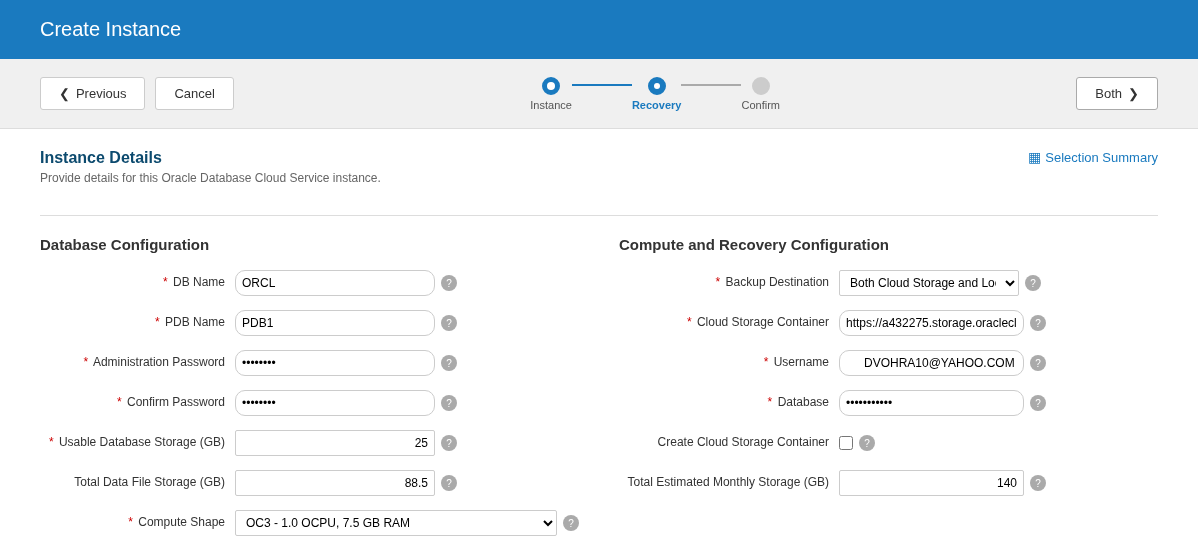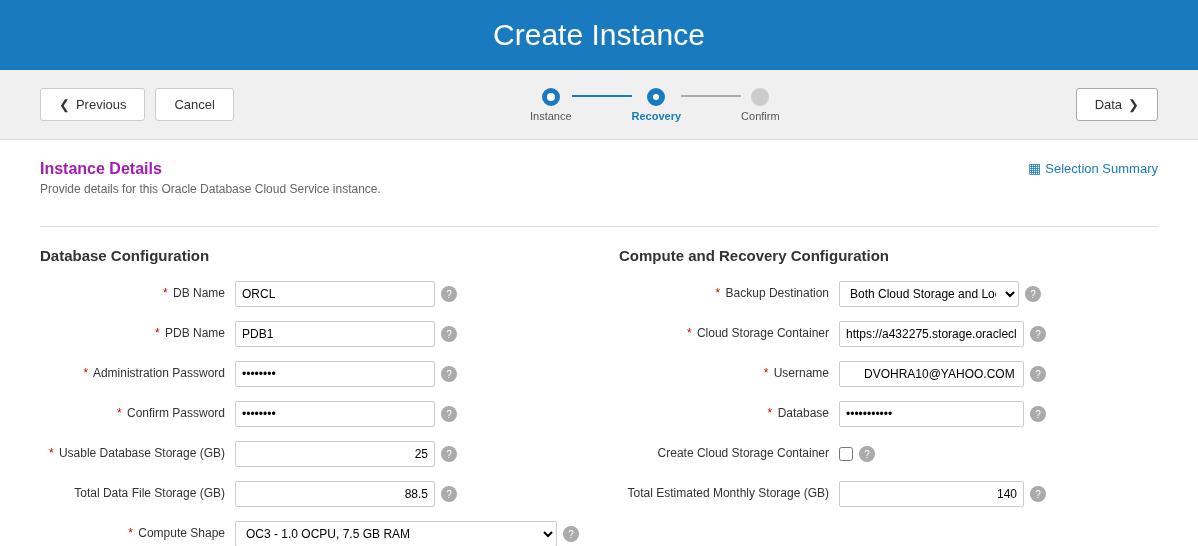--- a/index.html
+++ b/index.html
@@ -3,23 +3,22 @@
   <meta charset="utf-8">
   <style>
     * { box-sizing: border-box; margin: 0; padding: 0; }
     body { font-family: Arial, sans-serif; font-size: 13px; background: #f5f5f5; color: #333; }
 
     
     .header {
       background: #1a7abf;
       color: white;
       padding: 18px 40px;
-      font-size: 30px;
+      font-size: 20px;
       font-weight: 300;
-      text-align: center;
     }
 
     
     .navbar {
       background: #f0f0f0;
       border-bottom: 1px solid #ddd;
       padding: 0 40px;
       display: flex;
       align-items: center;
       height: 70px;
@@ -54,21 +53,21 @@
     .step-circle.completed { background: #1a7abf; border-color: #1a7abf; }
     .step-circle.inactive { background: #ccc; border-color: #ccc; }
     .step-line { width: 60px; height: 2px; background: #aaa; margin-bottom: 18px; }
     .step-line.completed { background: #1a7abf; }
     .step-label { font-size: 11px; color: #555; }
     .step-label.active { color: #1a7abf; font-weight: bold; }
 
     
     .content { padding: 20px 40px; background: white; }
 
-    .section-title { font-size: 16px; font-weight: bold; color: #a21caf; margin-bottom: 4px; }
+    .section-title { font-size: 16px; font-weight: bold; color: #0c4a6e; margin-bottom: 4px; }
     .section-subtitle { font-size: 12px; color: #666; margin-bottom: 20px; }
 
     .selection-summary { float: right; font-size: 13px; color: #1a7abf; cursor: pointer; display: flex; align-items: center; gap: 4px; }
 
     .divider { border: none; border-top: 1px solid #ddd; margin: 10px 0 20px 0; clear: both; }
 
     
     .config-grid { display: grid; grid-template-columns: 1fr 1fr; gap: 0 40px; }
 
     .config-section-title { font-size: 15px; font-weight: bold; color: #333; margin-bottom: 15px; }
@@ -88,21 +87,21 @@
       font-size: 12px;
       color: #333;
       line-height: 1.3;
     }
     .required-star { color: #c00; margin-right: 2px; }
     .form-input {
       flex: 1;
       max-width: 200px;
       height: 26px;
       border: 1px solid #ccc;
-      border-radius: 2px;
+      border-radius: 10px;
       padding: 3px 6px;
       font-size: 12px;
     }
     .form-select {
       flex: 1;
       height: 26px;
       border: 1px solid #ccc;
       border-radius: 2px;
       padding: 3px 6px;
       font-size: 12px;
@@ -181,21 +180,21 @@
 
     <div class="step">
       <div class="step-circle inactive">
       </div>
       <span class="step-label">Confirm</span>
     </div>
   </div>
 
   <div class="nav-right">
     <button class="btn btn-primary">
-      <span>Data</span>
+      <span>Both</span>
       <span>❯</span>
     </button>
   </div>
 </div>
 
 <div class="content">
 
   <div style="overflow: hidden; margin-bottom: 6px;">
     <div class="selection-summary">
       <span style="font-size:14px;">▦</span>

